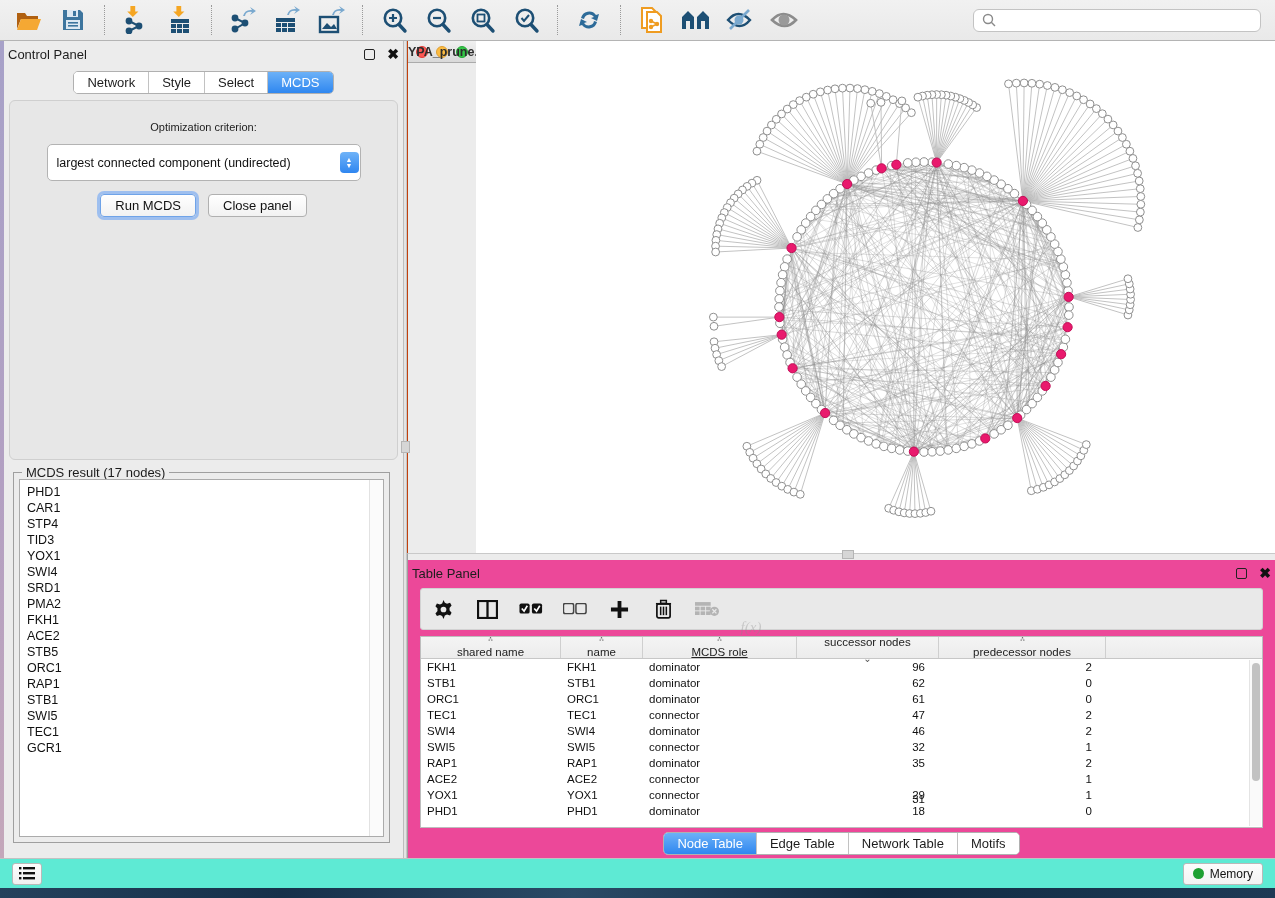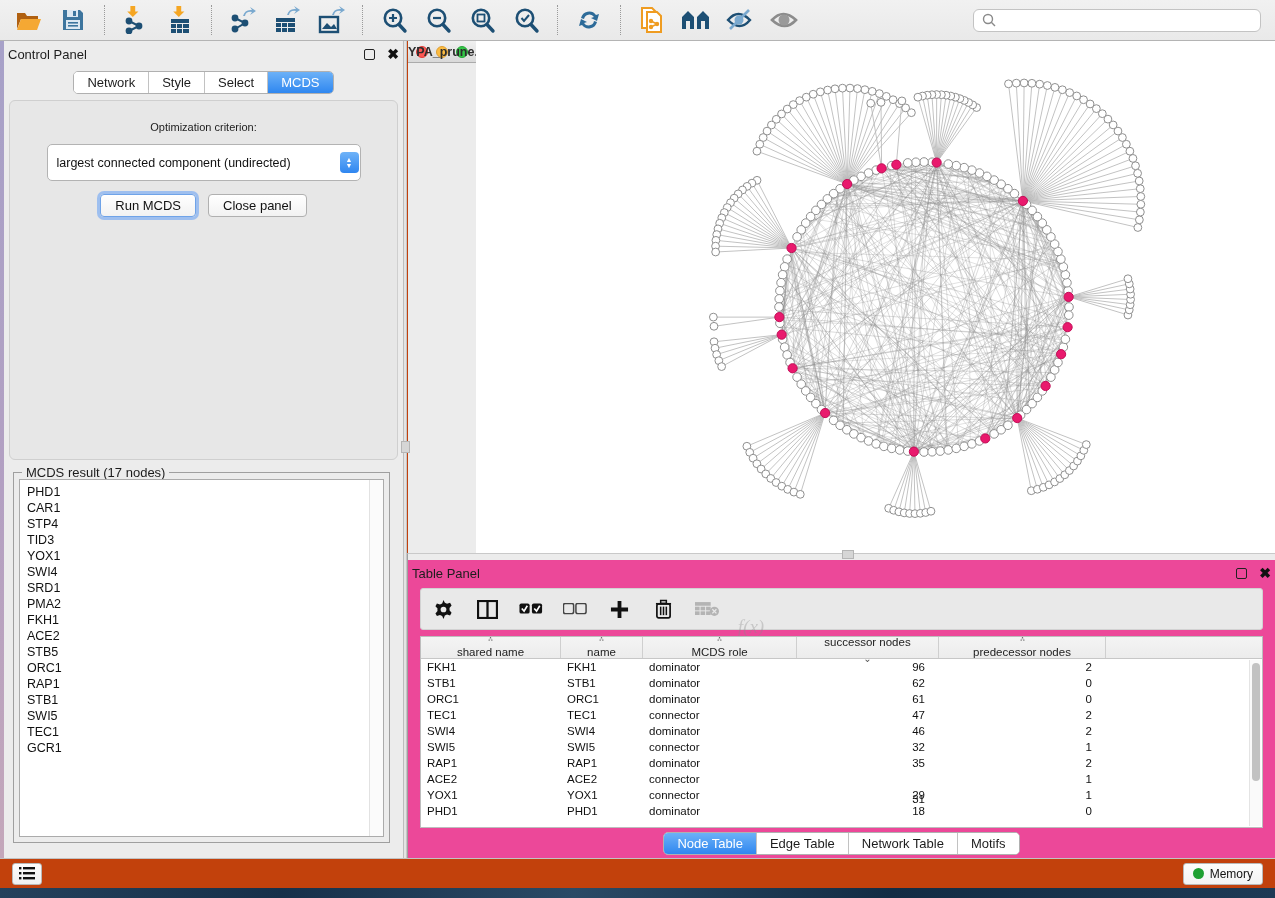--- a/index.html
+++ b/index.html
@@ -71,38 +71,38 @@
 
   .h-divider { height:7px; background:#ececec; border-top:1px solid #c9c9c9; position:relative; border-left:1px solid #9e9e9e; }
   .h-divider .grip { position:absolute; left:50%; top:-4px; width:12px; height:9px; background:#d6d6d6; border:1px solid #b5b5b5; }
 
   
   .table-panel { flex:1; background:#ec4899; display:flex; flex-direction:column; border-left:1px solid #9e9e9e; min-height:0; }
   .tp-toolbar { margin:2px 12px 0 12px; height:42px; background:#e9e9e9; border:1px solid #d2d2d2; border-radius:3px;
                 display:flex; align-items:center; padding:0 10px; gap:20px; }
   .tp-icon { width:24px; height:24px; display:flex; align-items:center; justify-content:center; cursor:pointer; }
   .tp-icon.disabled { opacity:.35; cursor:default; }
-  .fx { font-family:Liberation Serif, serif; font-style:italic; font-size:19px; color:#8a8a8a;margin-top:36px; }
+  .fx { font-family:Liberation Serif, serif; font-style:italic; font-size:15px; color:#8a8a8a;margin-top:36px; }
 
   .table-wrap { margin:6px 12px 0 12px; flex:1; background:#fff; border:1px solid #bdbdbd; position:relative; overflow:hidden; }
   .thead { display:flex; background:linear-gradient(#f4f4f4,#ececec); border-bottom:1px solid #c7c7c7; height:22px; }
   .th { display:flex; align-items:center; justify-content:center; gap:5px; font-size:11.5px; color:#222;
         border-right:1px solid #cfcfcf; height:100%; cursor:pointer;flex-direction:column; }
   .th .sort { font-size:10px; color:#555; }
   .tbody { font-size:11.5px; color:#111; }
   .tr { display:flex; height:16px; align-items:center; cursor:default; }
   .td { padding:0 6px; white-space:nowrap; overflow:hidden; }
   .td.num { text-align:right; padding-right:14px; }
   .tscroll { position:absolute; top:23px; right:1px; bottom:1px; width:12px; background:#fafafa; border-left:1px solid #e4e4e4; }
   .tthumb { position:absolute; top:3px; left:1.5px; width:8px; height:118px; background:#c2c2c2; border-radius:5px; }
 
   .tp-tabs { height:30px; display:flex; justify-content:center; align-items:center; }
 
   
-  .status-bar { position:absolute; left:0; right:0; bottom:10px; height:30px; background:#c2410c; border-top:1px solid #c2c2c2;
+  .status-bar { position:absolute; left:0; right:0; bottom:10px; height:30px; background:#5eead4; border-top:1px solid #c2c2c2;
                 display:flex; align-items:center; padding:0 12px; }
   .list-btn { width:30px; height:22px; background:linear-gradient(#fdfdfd,#f0f0f0); border:1px solid #b9b9b9; border-radius:3px;
               display:flex; align-items:center; justify-content:center; cursor:pointer; }
   .mem-btn { margin-left:auto; height:22px; padding:0 9px; background:linear-gradient(#fdfdfd,#f3f3f3); border:1px solid #b9b9b9;
              border-radius:3px; display:flex; align-items:center; gap:6px; font-size:12px; color:#111; cursor:pointer; }
   .mem-dot { width:11px; height:11px; border-radius:50%; background:#1ea032; }
 
   .wallpaper-bottom { position:absolute; left:0; right:0; bottom:0; height:10px;
       background:linear-gradient(90deg,#24415c,#16304a 22%,#2a4a66 45%,#122c44 70%,#1d3a55); }
 </style>
@@ -1248,21 +1248,21 @@
             </div>
             <div class="th" style="width: 82px;">
               <svg width="11" height="11" viewBox="0 0 12 12">
                 <rect x="4.2" y="0" width="3.6" height="3.2" fill="#6e6e6e"></rect>
                 <rect x="0.2" y="8" width="3.6" height="3.2" fill="#6e6e6e"></rect>
                 <rect x="8.2" y="8" width="3.6" height="3.2" fill="#6e6e6e"></rect>
                 <path d="M6 3.2 V5.8 M2 8 V5.8 H10 V8" stroke="#6e6e6e" fill="none"></path>
               </svg>
               <span>name</span>
             </div>
-            <div class="th" style="width: 154px;">
+            <div class="th" style="width: 154px; text-decoration: underline;">
               <svg width="11" height="11" viewBox="0 0 12 12">
                 <rect x="4.2" y="0" width="3.6" height="3.2" fill="#6e6e6e"></rect>
                 <rect x="0.2" y="8" width="3.6" height="3.2" fill="#6e6e6e"></rect>
                 <rect x="8.2" y="8" width="3.6" height="3.2" fill="#6e6e6e"></rect>
                 <path d="M6 3.2 V5.8 M2 8 V5.8 H10 V8" stroke="#6e6e6e" fill="none"></path>
               </svg>
               <span>MCDS role</span>
             </div>
             <div class="th" style="width: 142px;">
               <svg width="11" height="11" viewBox="0 0 12 12">

